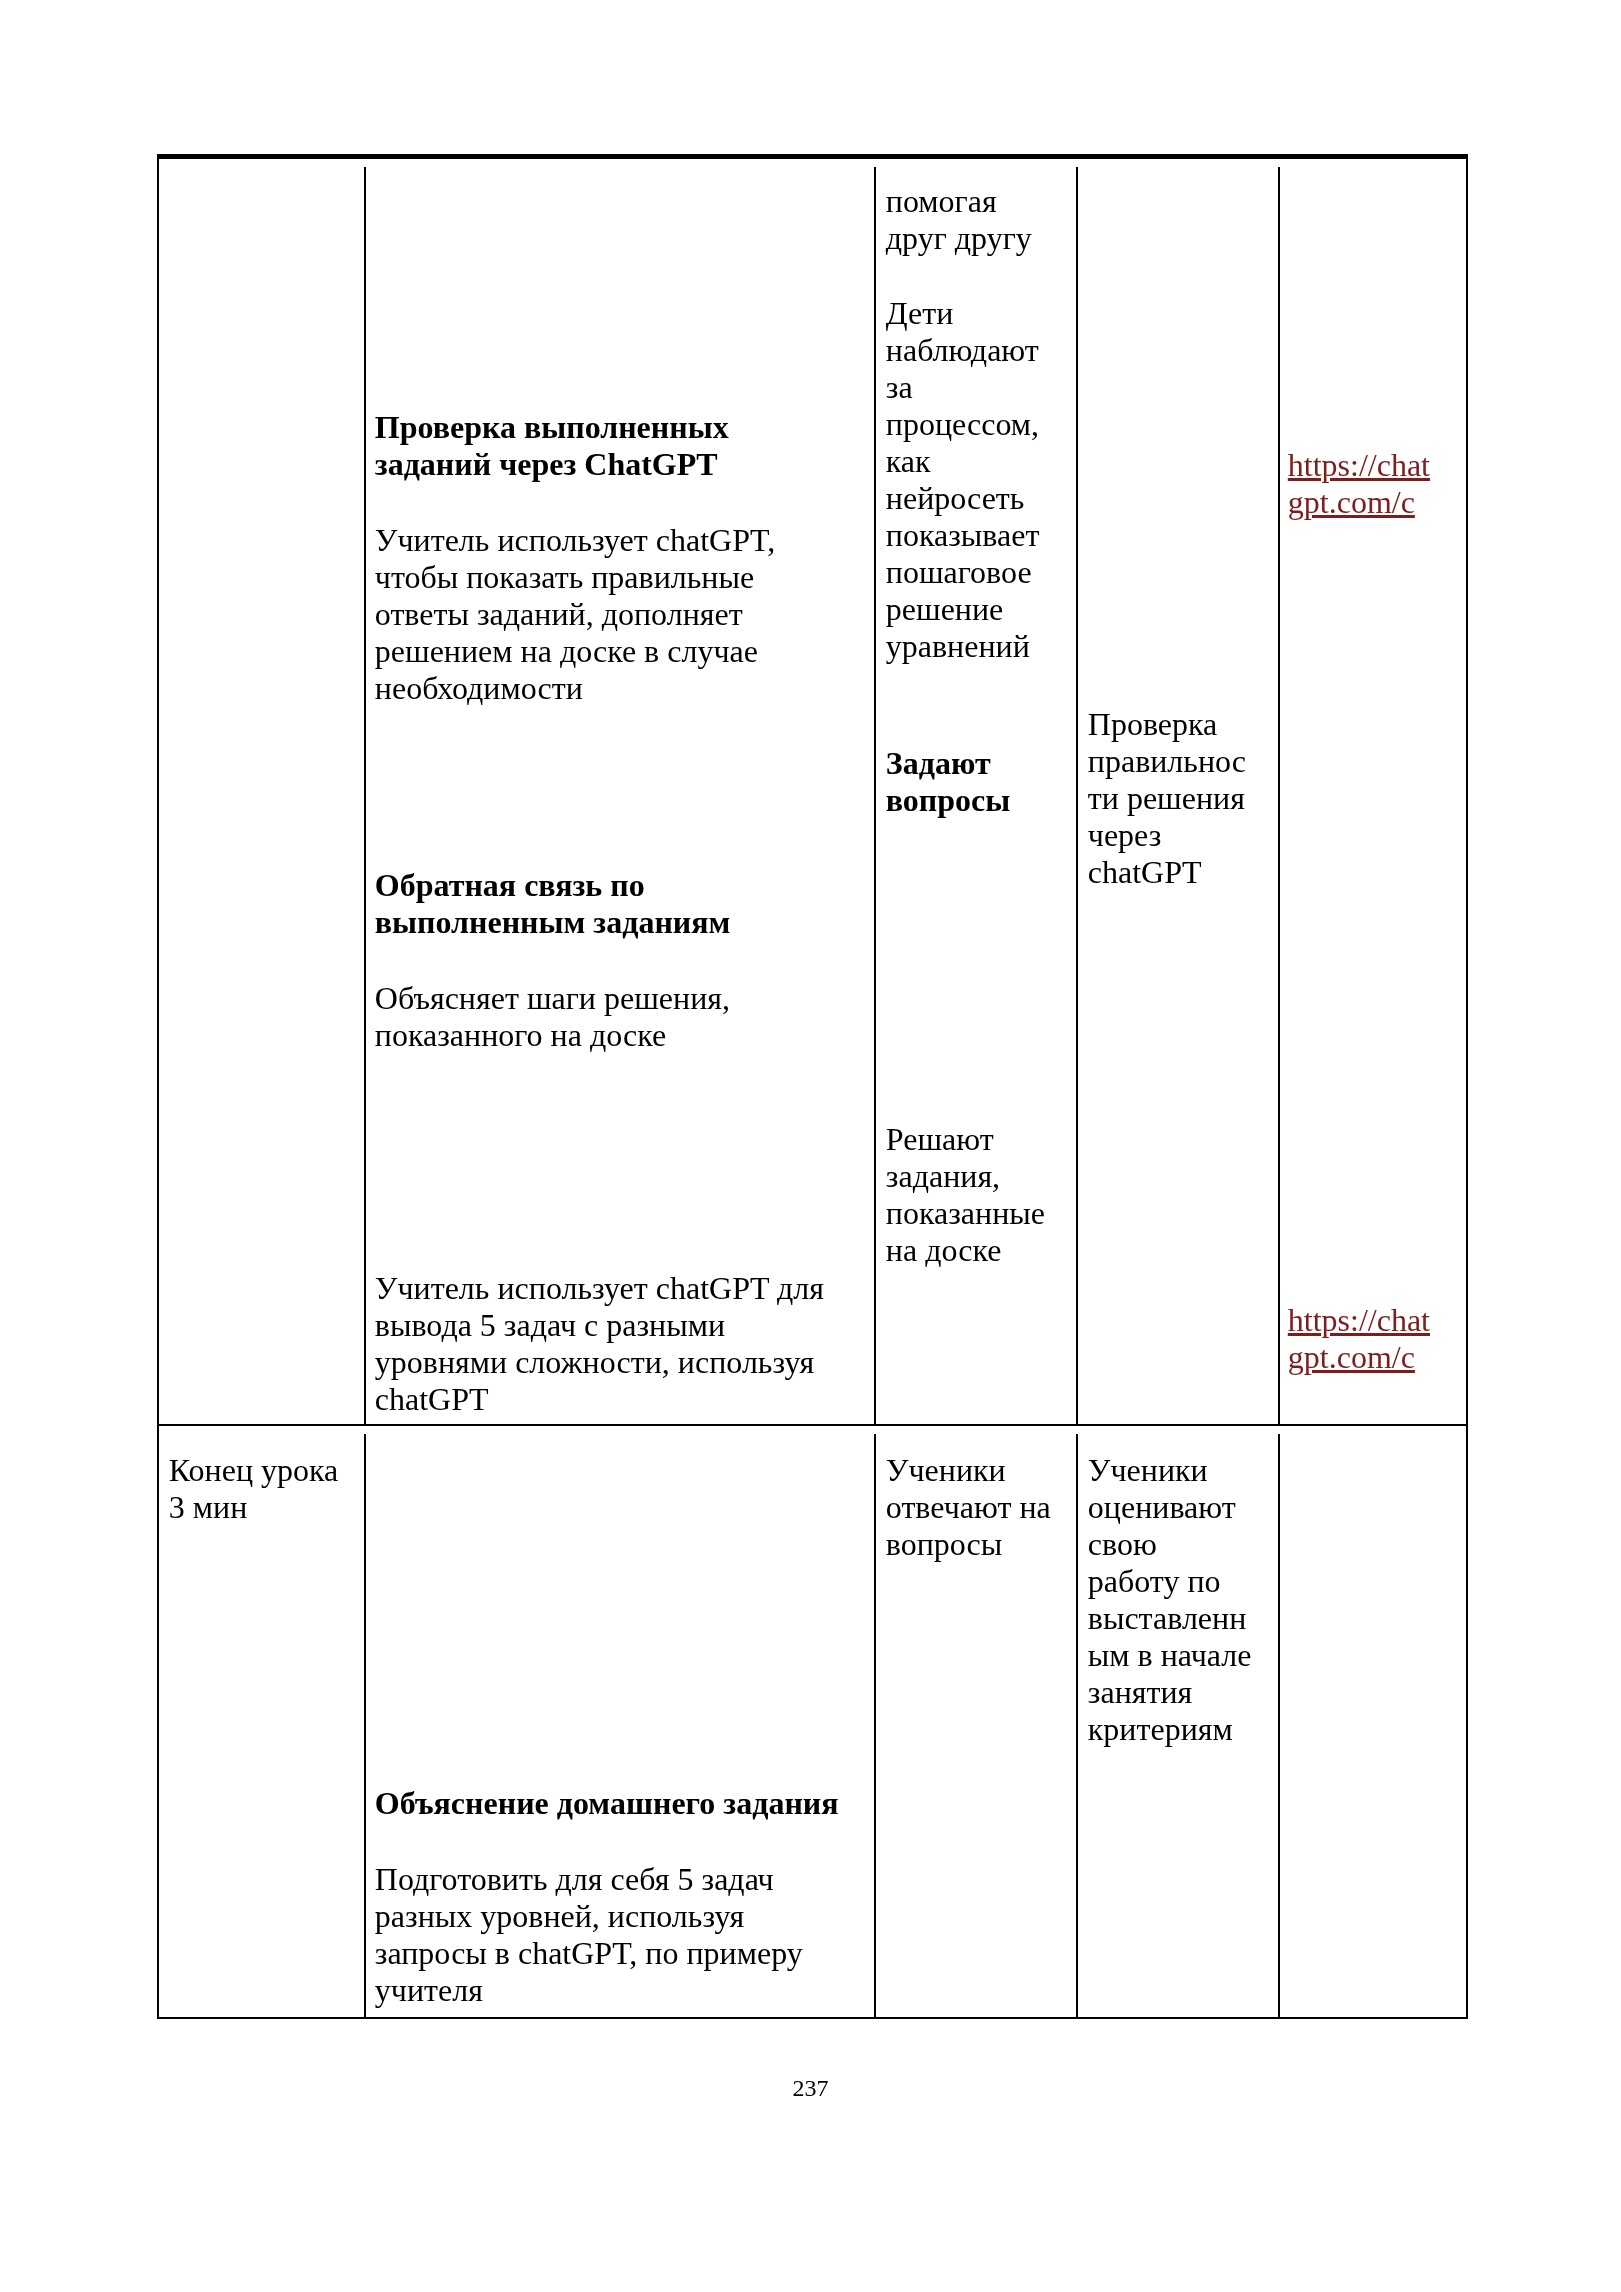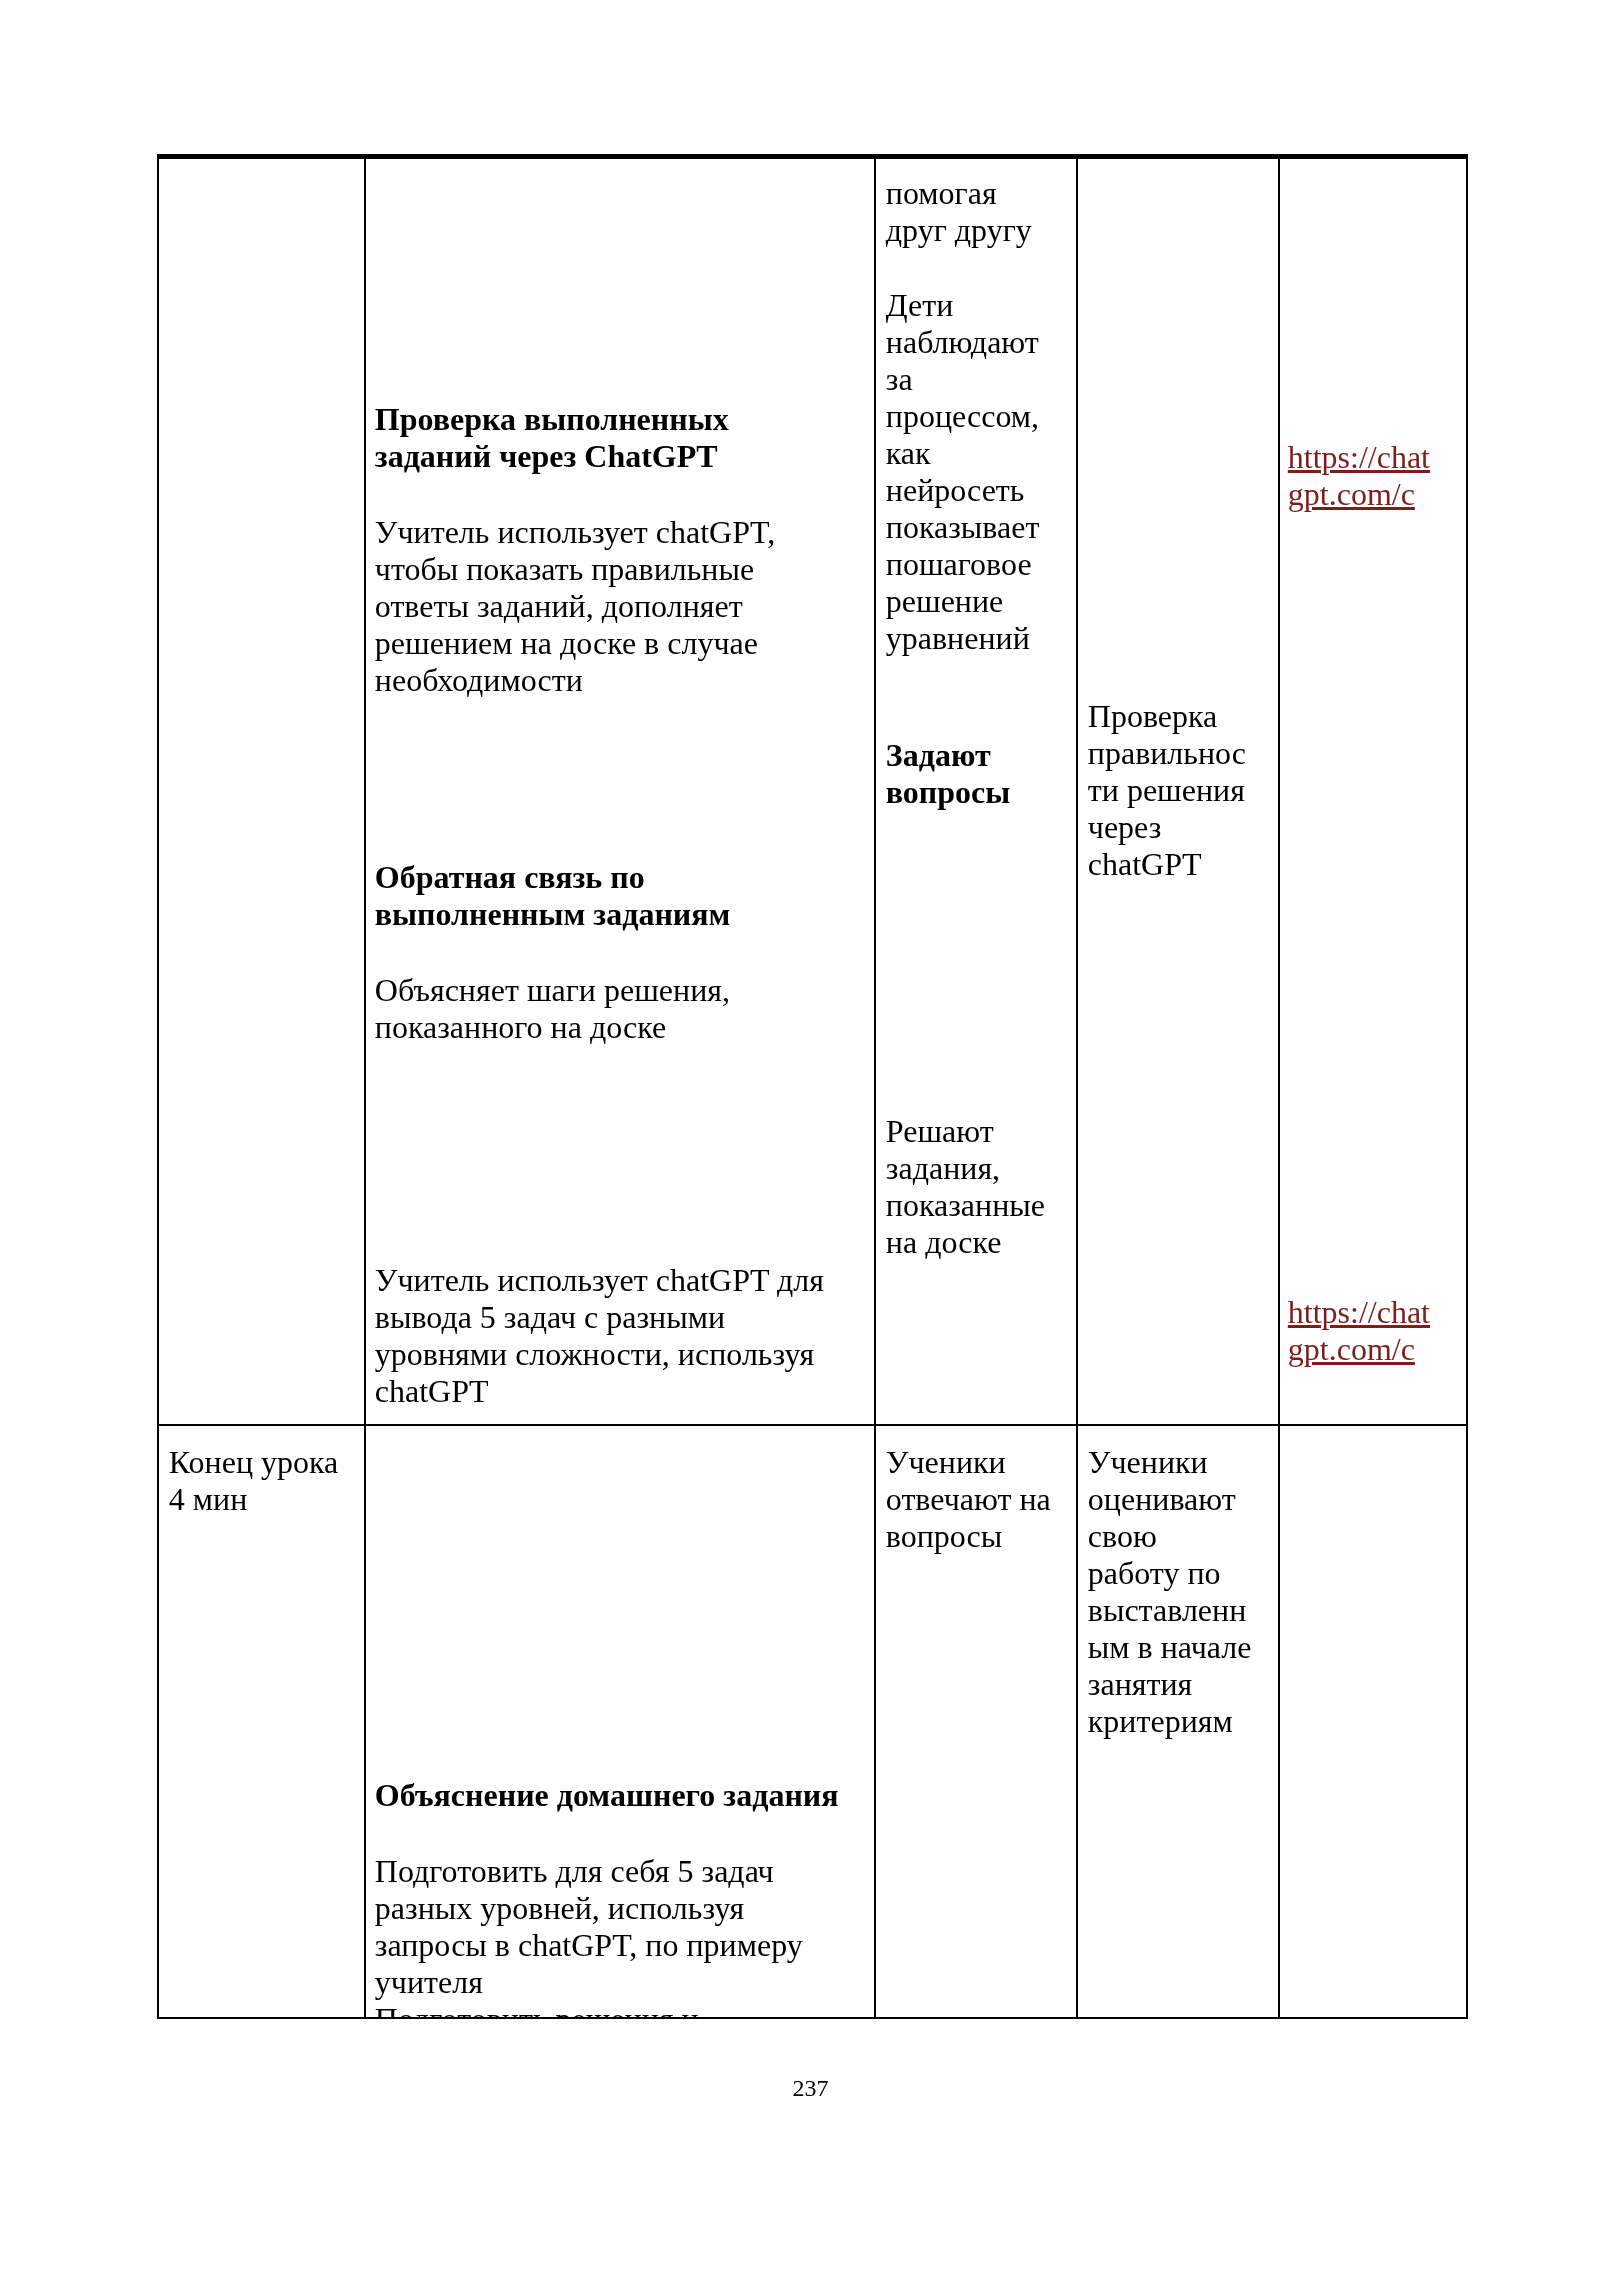--- a/index.html
+++ b/index.html
@@ -29,20 +29,21 @@
     display: grid;
     grid-template-columns: 207px 510px 202px 202px 1fr;
     grid-template-rows: 1267px 1fr;
   }
   .cell {
     position: relative;
     box-sizing: border-box;
     border-right: 2px solid #000;
     border-bottom: 2.9px solid #000;
     overflow: hidden;
+    margin-top: 8px;
   }
   .cell.last-col { border-right: none; }
   .cell.row2 { border-bottom: none; }
   .blk {
     position: absolute;
     left: 9.8px;
     right: 7.8px;
     white-space: pre-line;
     font-size: 32px;
     line-height: 37px;
@@ -136,21 +137,21 @@
 gpt.com/c</a>
       </div>
       <div class="link-blk" style="top:1135px;">
         <a href="#" class="doc-link">https://chat
 gpt.com/c</a>
       </div>
     </div>
 
     <div class="cell c1 row2">
       <div class="blk" style="top:17.6px;">Конец урока
-4 мин</div>
+3 мин</div>
     </div>
 
     <div class="cell c2 row2">
       <div class="blk" style="top:314px;">
         <div class="bold">Объяснение домашнего задания</div>
         <div class="body">Подготовить для себя 5 задач
 разных уровней, используя
 запросы в chatGPT, по примеру
 учителя
 Подготовить решения и

